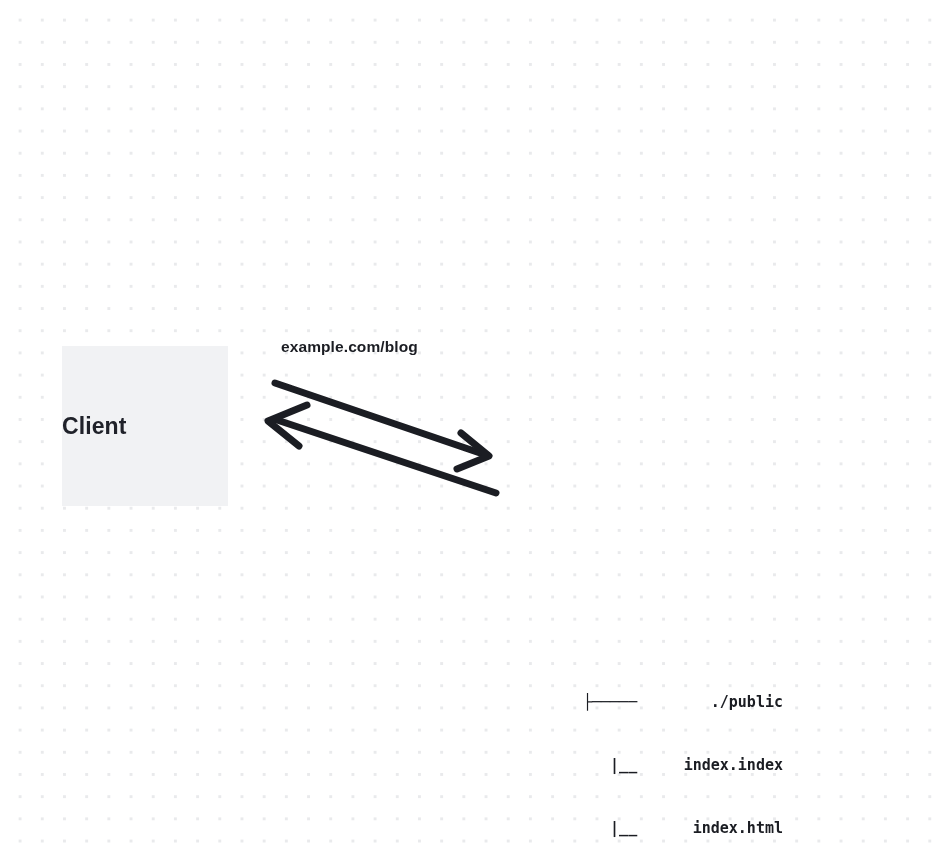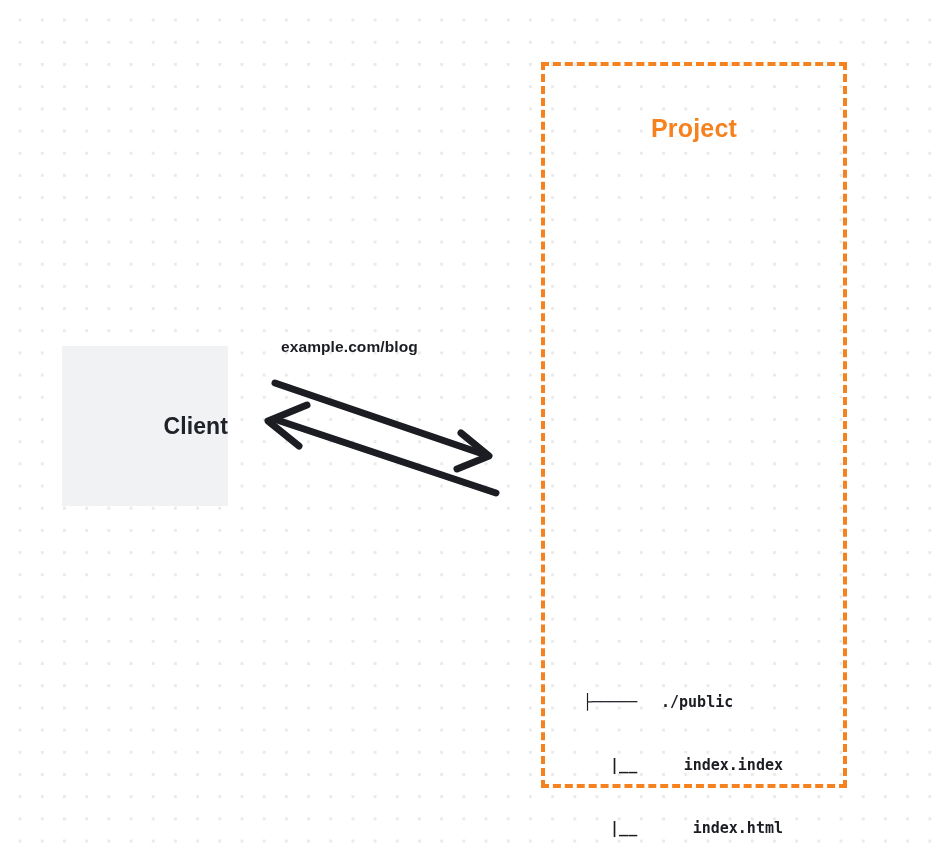--- a/index.html
+++ b/index.html
@@ -27,21 +27,21 @@
   
   .client-box {
     position: absolute;
     left: 62px;
     top: 346px;
     width: 166px;
     height: 160px;
     background: #f1f2f4;
     display: flex;
     align-items: center;
-    justify-content: flex-end;
+    justify-content: flex-start;
   }
   .client-label {
     font-size: 23px;
     font-weight: 700;
     color: #20222a;
     letter-spacing: .1px;
   }
 
   
   .edge-label {
@@ -112,21 +112,21 @@
     width: 76px;
     flex: 0 0 76px;
     white-space: pre;
   }
   .tree-name {
     flex: 1 1 auto;
     text-align: right;
     white-space: pre;
   }
   .tree-row.root .tree-name {
-    text-align: left;
+    text-align: right;
     padding-left: 2px;
   }
 </style>
 </head>
 <body>
 
 <div class="stage">
 
   <div class="client-box">
     <span class="client-label">Client</span>
@@ -140,25 +140,20 @@
       <line x1="275" y1="383" x2="480" y2="453" stroke="#1b1d23" stroke-width="7" stroke-linecap="round"></line>
       <polyline points="461,433 489,456 457,469" fill="none" stroke="#1b1d23" stroke-width="7" stroke-linecap="round" stroke-linejoin="round"></polyline>
     </g>
 
     <g>
       <line x1="496" y1="493" x2="277" y2="420" stroke="#1b1d23" stroke-width="7" stroke-linecap="round"></line>
       <polyline points="307,405 268,421 299,446" fill="none" stroke="#1b1d23" stroke-width="7" stroke-linecap="round" stroke-linejoin="round"></polyline>
     </g>
   </svg>
 
-  <div class="project-box">
-
-    <div class="project-title">Project</div>
-
-  </div>
 
   <div class="file-tree">
     <div class="tree-row root">
       <span class="tree-branch">├─────</span>
       <span class="tree-name">./public</span>
     </div>
     <div class="tree-row">
       <span class="tree-branch">   |__</span>
       <span class="tree-name">index.index</span>
     </div>

